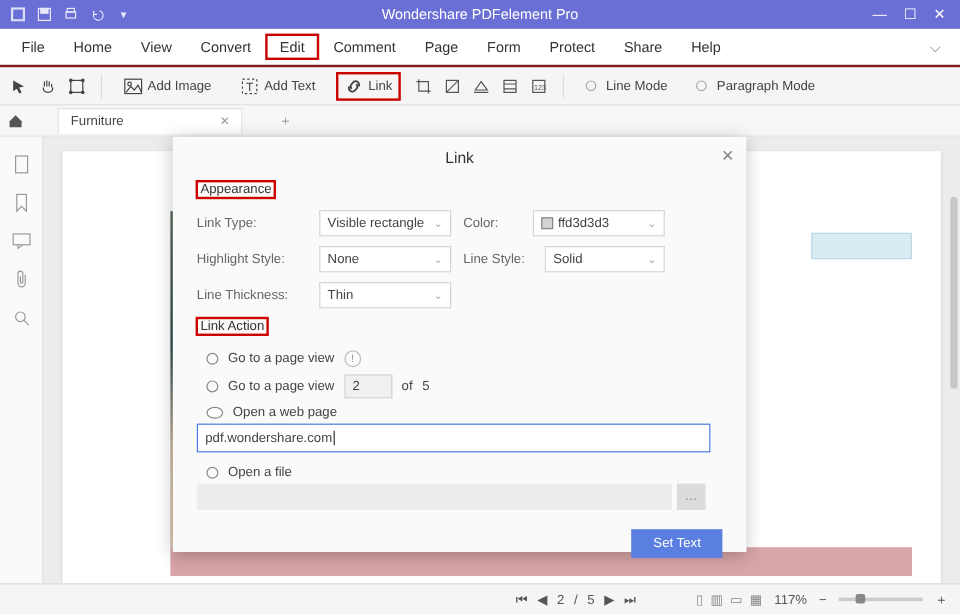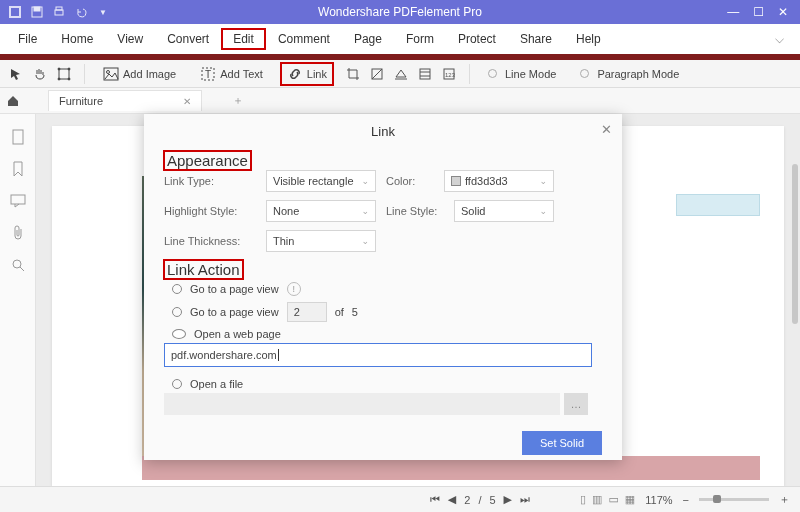--- a/index.html
+++ b/index.html
@@ -9,21 +9,21 @@
 .titlebar .qat { display: flex; gap: 8px; padding-left: 8px; align-items: center; }
 .titlebar .qat span { width: 14px; height: 14px; display: flex; align-items: center; justify-content: center; opacity: .85; }
 .titlebar .title { position: absolute; left: 50%; transform: translateX(-50%); font-size: 12px; }
 .titlebar .winbtns { margin-left: auto; display: flex; gap: 14px; padding-right: 12px; font-size: 12px; }
 
 .menubar { height: 30px; background: #fff; display: flex; align-items: center; font-size: 12px; color: #333; padding: 0 6px; }
 .menubar .mitem { padding: 4px 12px; cursor: pointer; }
 .menubar .mitem.active { outline: 2px solid #c00; outline-offset: -2px; }
 .menubar .expand { margin-left: auto; padding: 4px 10px; color: #888; }
 
-.toolbar { height: 34px; background: #f5f5f5; border-top: 6px solid #7f1d1d; border-bottom: 1px solid #ddd; display: flex; align-items: center; font-size: 11px; padding: 0 8px; gap: 12px; }
+.toolbar { height: 34px; background: #f5f5f5; border-top: 2px solid #7f1d1d; border-bottom: 1px solid #ddd; display: flex; align-items: center; font-size: 11px; padding: 0 8px; gap: 12px; }
 .toolbar .tgrp { display: flex; gap: 8px; align-items: center; }
 .toolbar .divider { width: 1px; height: 20px; background: #ddd; }
 .toolbar .tbtn { display: flex; align-items: center; gap: 4px; padding: 3px 6px; color: #444; cursor: pointer; }
 .toolbar .tbtn.link-active { outline: 2px solid #c00; outline-offset: -1px; }
 .toolbar .ticon { width: 16px; height: 16px; display: flex; align-items: center; justify-content: center; color: #666; }
 .toolbar .radio { width: 9px; height: 9px; border: 1px solid #aaa; border-radius: 50%; display: inline-block; margin-right: 4px; }
 
 .tabbar { height: 26px; background: #f7f7f7; border-bottom: 1px solid #e2e2e2; display: flex; align-items: center; font-size: 11px; padding-left: 6px; gap: 24px; }
 .tabbar .homeico { width: 18px; color: #555; }
 .tabbar .tab { display: flex; align-items: center; gap: 80px; padding: 4px 10px; background: #fff; border: 1px solid #e2e2e2; border-bottom: none; color: #444; }
@@ -43,21 +43,21 @@
 .statusbar { position: absolute; bottom: 0; left: 0; right: 0; height: 26px; background: #f5f5f5; border-top: 1px solid #ddd; display: flex; align-items: center; justify-content: flex-end; padding: 0 10px; gap: 10px; font-size: 11px; color: #555; }
 .statusbar .pagenav { display: flex; align-items: center; gap: 8px; margin-right: 40px; }
 .statusbar .viewico { display: flex; gap: 6px; color: #888; }
 .statusbar .zoomslider { width: 70px; height: 3px; background: #ccc; position: relative; }
 .statusbar .zoomslider::after { content: ""; position: absolute; left: 20%; top: -3px; width: 8px; height: 8px; background: #888; border-radius: 2px; }
 
 .dialog { position: absolute; left: 144px; top: 114px; width: 478px; height: 346px; background: #fafafa; box-shadow: 0 3px 14px rgba(0,0,0,.25); font-size: 11px; color: #444; }
 .dialog .dlg-title { text-align: center; padding: 10px 0 6px; font-size: 13px; color: #333; position: relative; }
 .dialog .dlg-close { position: absolute; right: 10px; top: 8px; color: #888; cursor: pointer; font-size: 13px; }
 .dialog .body { padding: 6px 20px 10px; }
-.dialog .section-h { font-size: 15px; color: #333; display: inline-block; padding: 1px 3px; outline: 2px solid #c00; outline-offset: -1px; margin-bottom: 0; }
+.dialog .section-h { font-size: 11px; color: #333; display: inline-block; padding: 1px 3px; outline: 2px solid #c00; outline-offset: -1px; margin-bottom: 10px; }
 .dialog .row { display: flex; align-items: center; margin-bottom: 8px; gap: 10px; }
 .dialog .lbl { width: 92px; color: #666; }
 .dialog .lbl2 { width: 48px; color: #666; }
 .dialog .sel { width: 110px; height: 22px; border: 1px solid #d5d5d5; background: #fff; display: flex; align-items: center; justify-content: space-between; padding: 0 6px; color: #444; }
 .dialog .sel .caret { color: #aaa; font-size: 9px; }
 .dialog .colorswatch { width: 10px; height: 10px; border: 1px solid #888; background: #d3d3d3; margin-right: 4px; }
 .dialog .radio-row { display: flex; align-items: center; gap: 8px; padding: 3px 0 3px 8px; }
 .dialog .radio-circ { width: 10px; height: 10px; border: 1px solid #888; border-radius: 50%; display: inline-flex; align-items: center; justify-content: center; }
 .dialog .radio-circ.sel::after { content: ""; width: 5px; height: 5px; background: #4a7be0; border-radius: 50%; }
 .dialog .warn { width: 14px; height: 14px; border: 1px solid #bbb; border-radius: 50%; display: inline-flex; align-items: center; justify-content: center; font-size: 9px; color: #999; }
@@ -339,21 +339,21 @@
     <div class="radio-row" style="margin-top:8px;">
       <span class="radio-circ"></span>
       <span>Open a file</span>
     </div>
     <div style="display:flex;align-items:center;">
       <span class="filebox"></span>
       <span class="filebtn">…</span>
     </div>
   </div>
   <div class="footer">
-    <div class="btn primary">Set Solid</div>
+    <div class="btn primary">Set Text</div>
   </div>
 </div>
 
 <div class="statusbar">
   <div class="pagenav">
     <span>⏮</span>
     <span>◀</span>
     <span>2</span>
     <span>/</span>
     <span>5</span>

